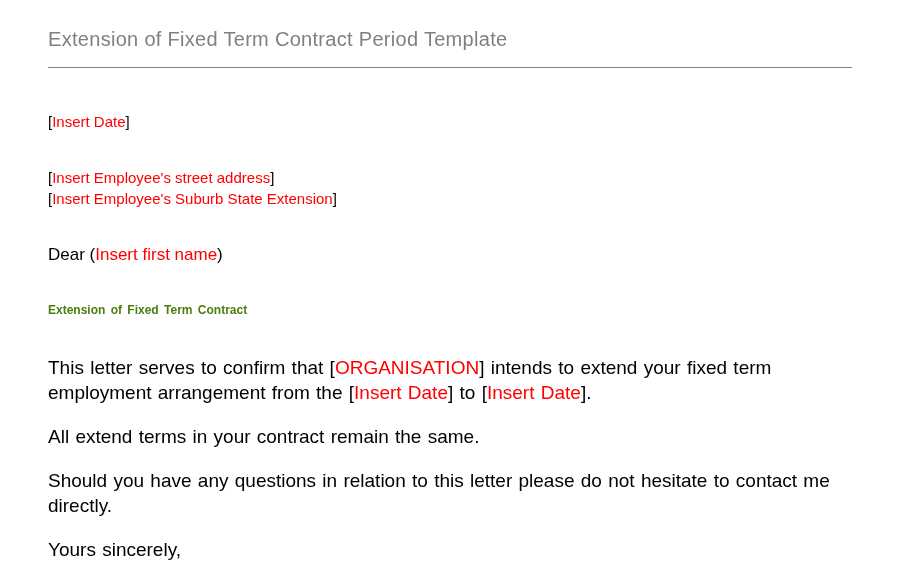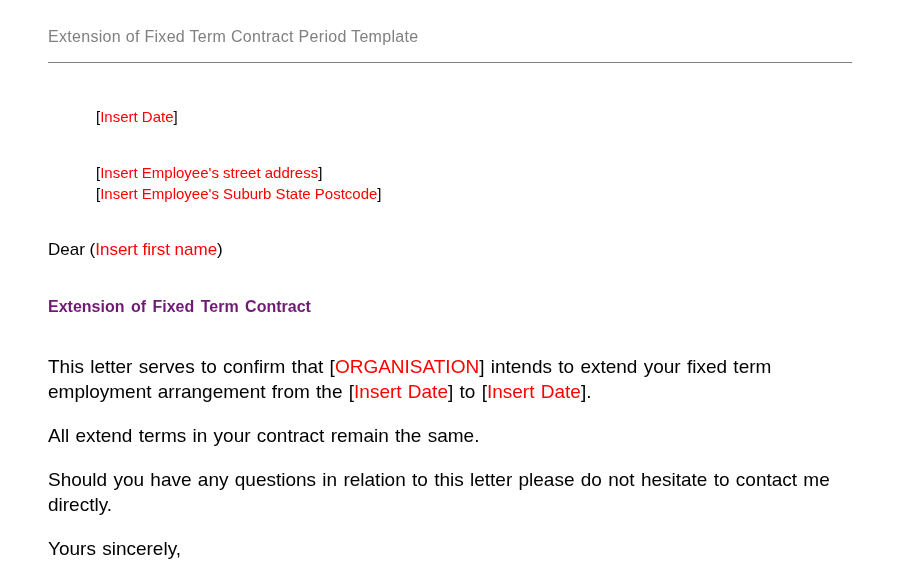--- a/index.html
+++ b/index.html
@@ -8,52 +8,51 @@
       box-sizing: border-box;
     }
     body {
       font-family: Arial, Helvetica, sans-serif;
       background: #ffffff;
       width: 900px;
       height: 582px;
       padding: 28px 48px 0 48px;
     }
     .page-title {
-      font-size: 16px;
+      font-size: 20px;
       font-weight: 400;
       color: #808080;
       margin-bottom: 16px;
       letter-spacing: 0.3px;
     }
     .divider {
       border: none;
       border-top: 1px solid #808080;
       margin-bottom: 44px;
     }
     .block {
       margin-bottom: 36px;
     }
     .line {
       font-size: 15px;
       line-height: 1.35;
       color: #000000;
-      margin-left: 48px;
     }
     .placeholder {
       color: #ff0000;
     }
     .salutation {
       margin-bottom: 38px;
       font-size: 17px;
       color: #000000;
     }
     .subject {
-      font-size: 16px;
+      font-size: 12px;
       font-weight: bold;
-      color: #701a75;
+      color: #4d7c0f;
       margin-bottom: 38px;
       word-spacing: 2px;
     }
     .para {
       font-size: 19px;
       line-height: 1.35;
       color: #000000;
       margin-bottom: 18px;
       word-spacing: 1px;
     }
@@ -66,21 +65,21 @@
 
 <h1 class="page-title">Extension of Fixed Term Contract Period Template</h1>
 <hr class="divider">
 
 <div class="block">
   <div class="line">[<span class="placeholder">Insert Date</span>]</div>
 </div>
 
 <div class="block">
   <div class="line">[<span class="placeholder">Insert Employee's street address</span>]</div>
-  <div class="line">[<span class="placeholder">Insert Employee's Suburb State Postcode</span>]</div>
+  <div class="line">[<span class="placeholder">Insert Employee's Suburb State Extension</span>]</div>
 </div>
 
 <div class="salutation">
   <span>Dear (</span><span class="placeholder">Insert first name</span><span>)</span>
 </div>
 
 <div class="subject">Extension  of Fixed Term Contract</div>
 
 <p class="para">
   <span>This letter serves to confirm that [</span><span class="placeholder">ORGANISATION</span><span>]  intends to extend your fixed term employment arrangement  from the [</span><span class="placeholder">Insert Date</span><span>] to [</span><span class="placeholder">Insert Date</span><span>].</span>

